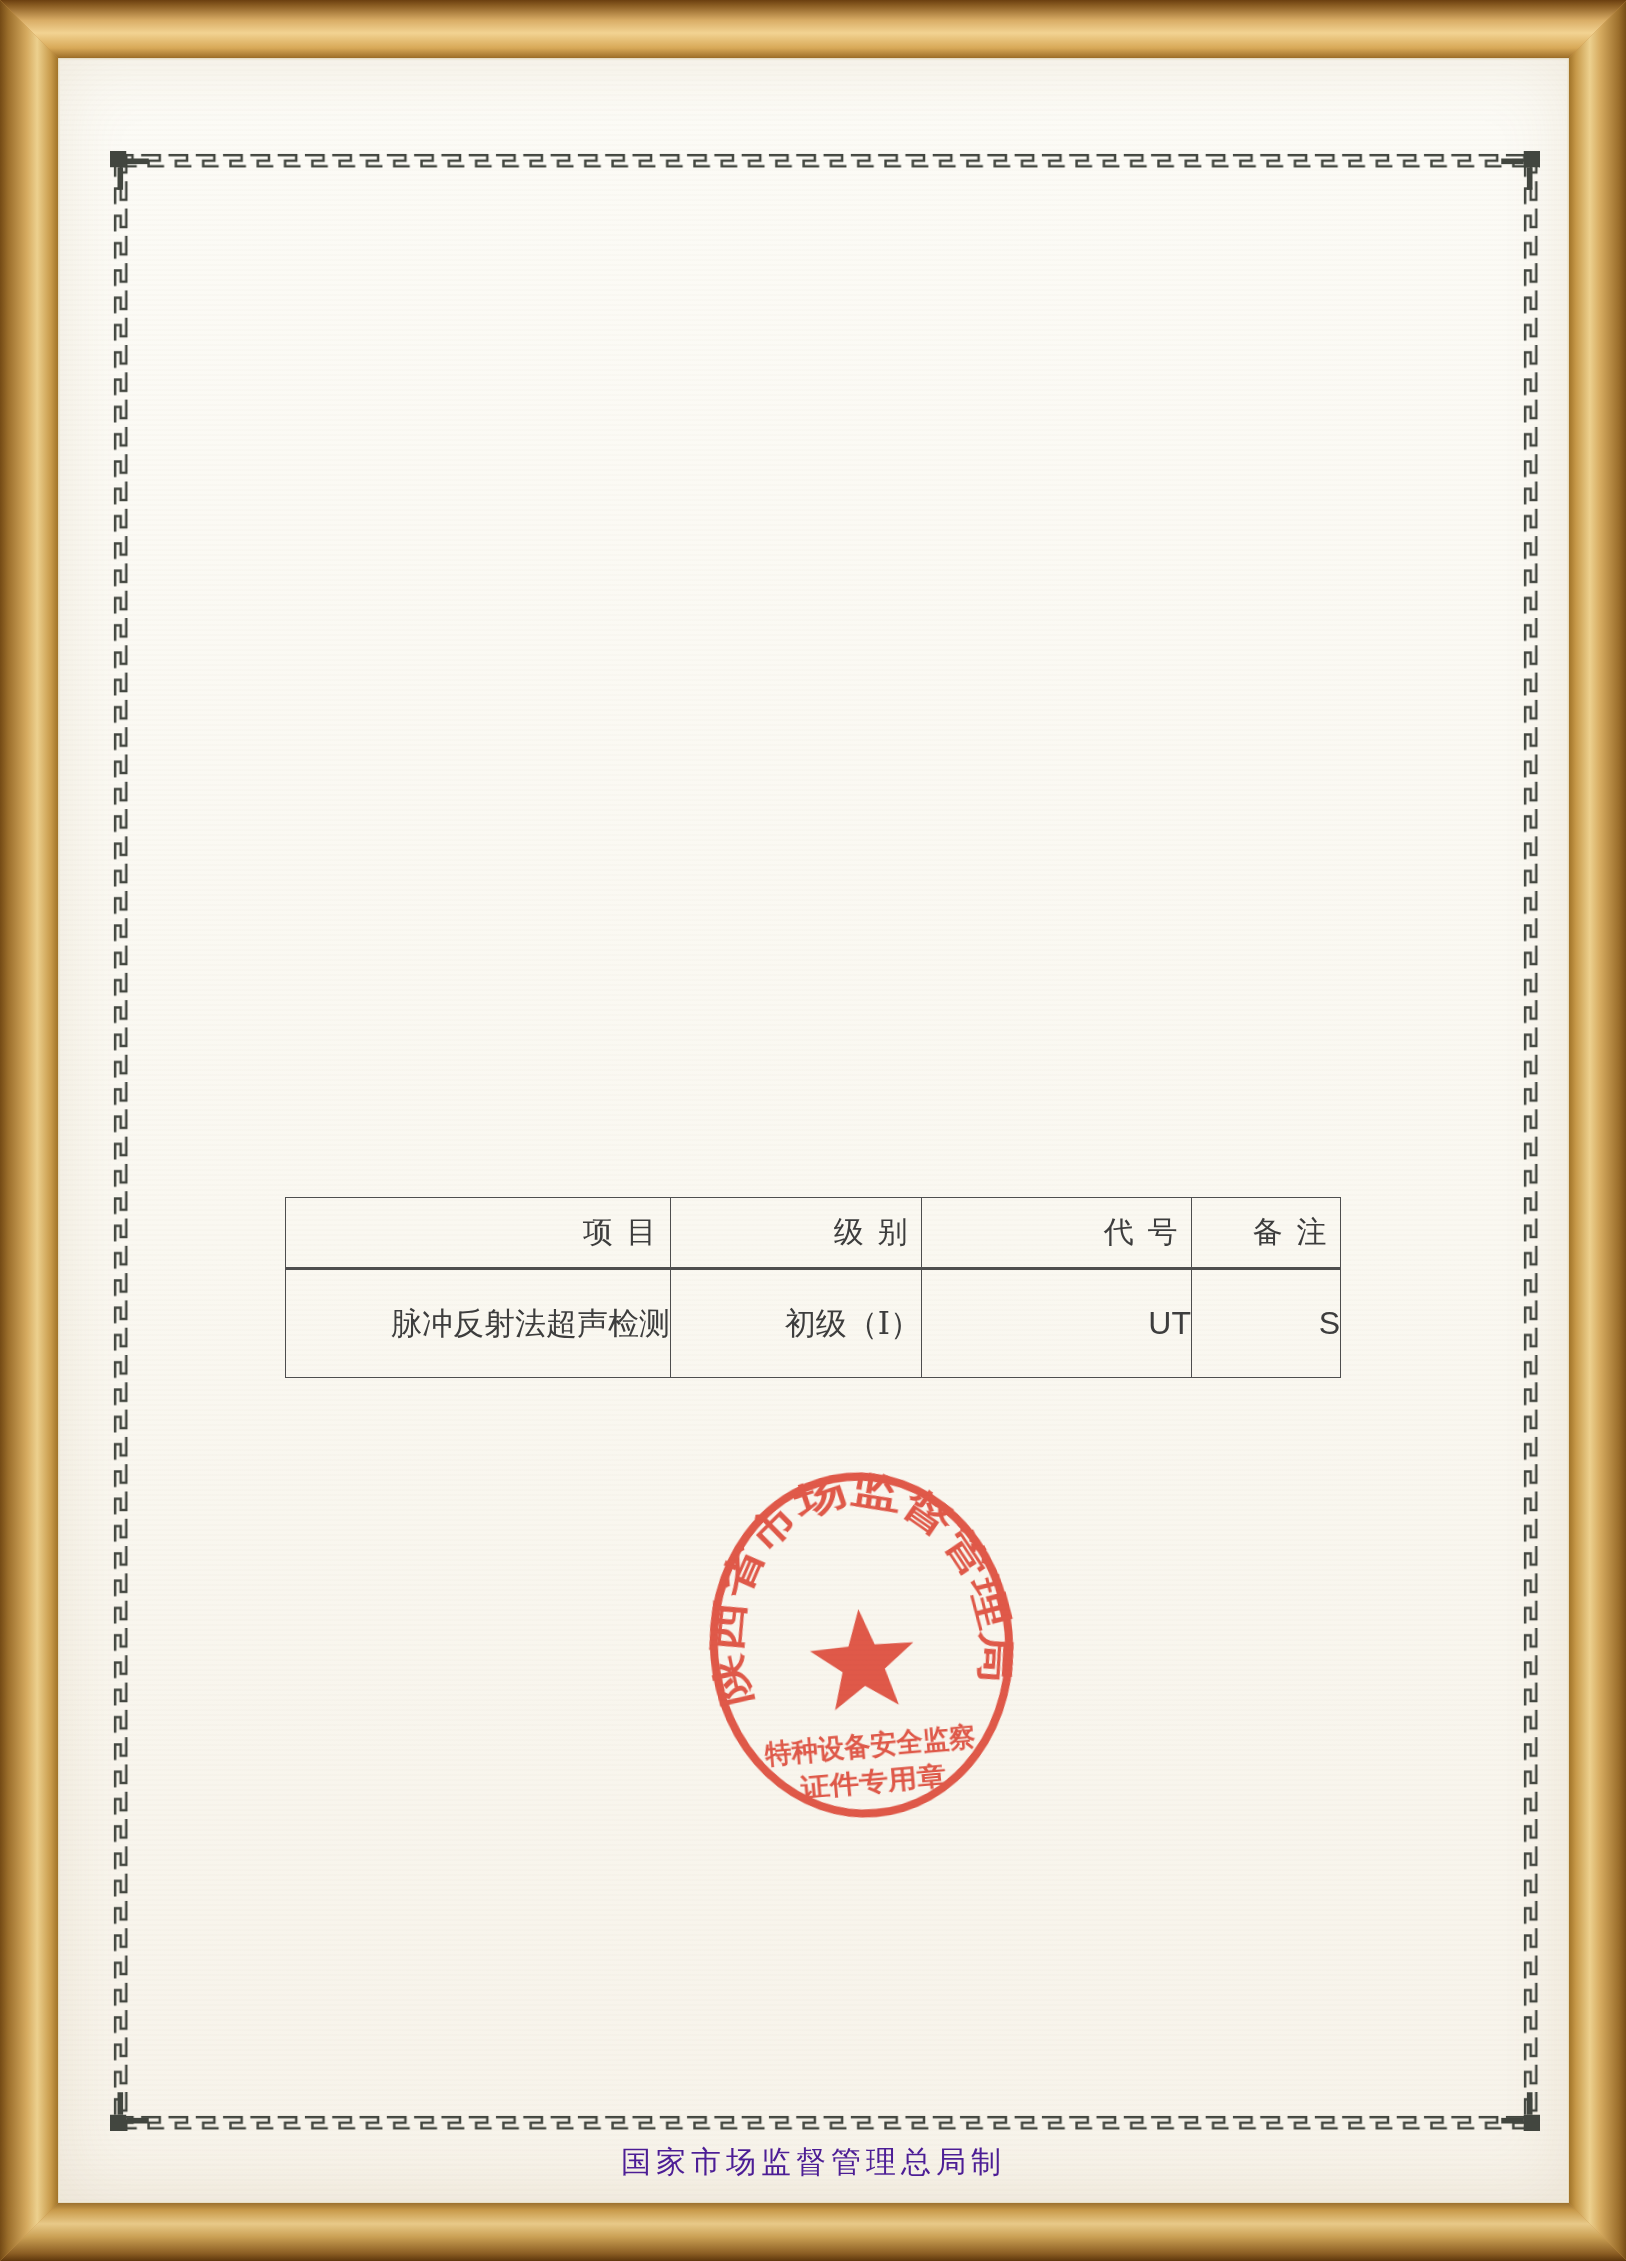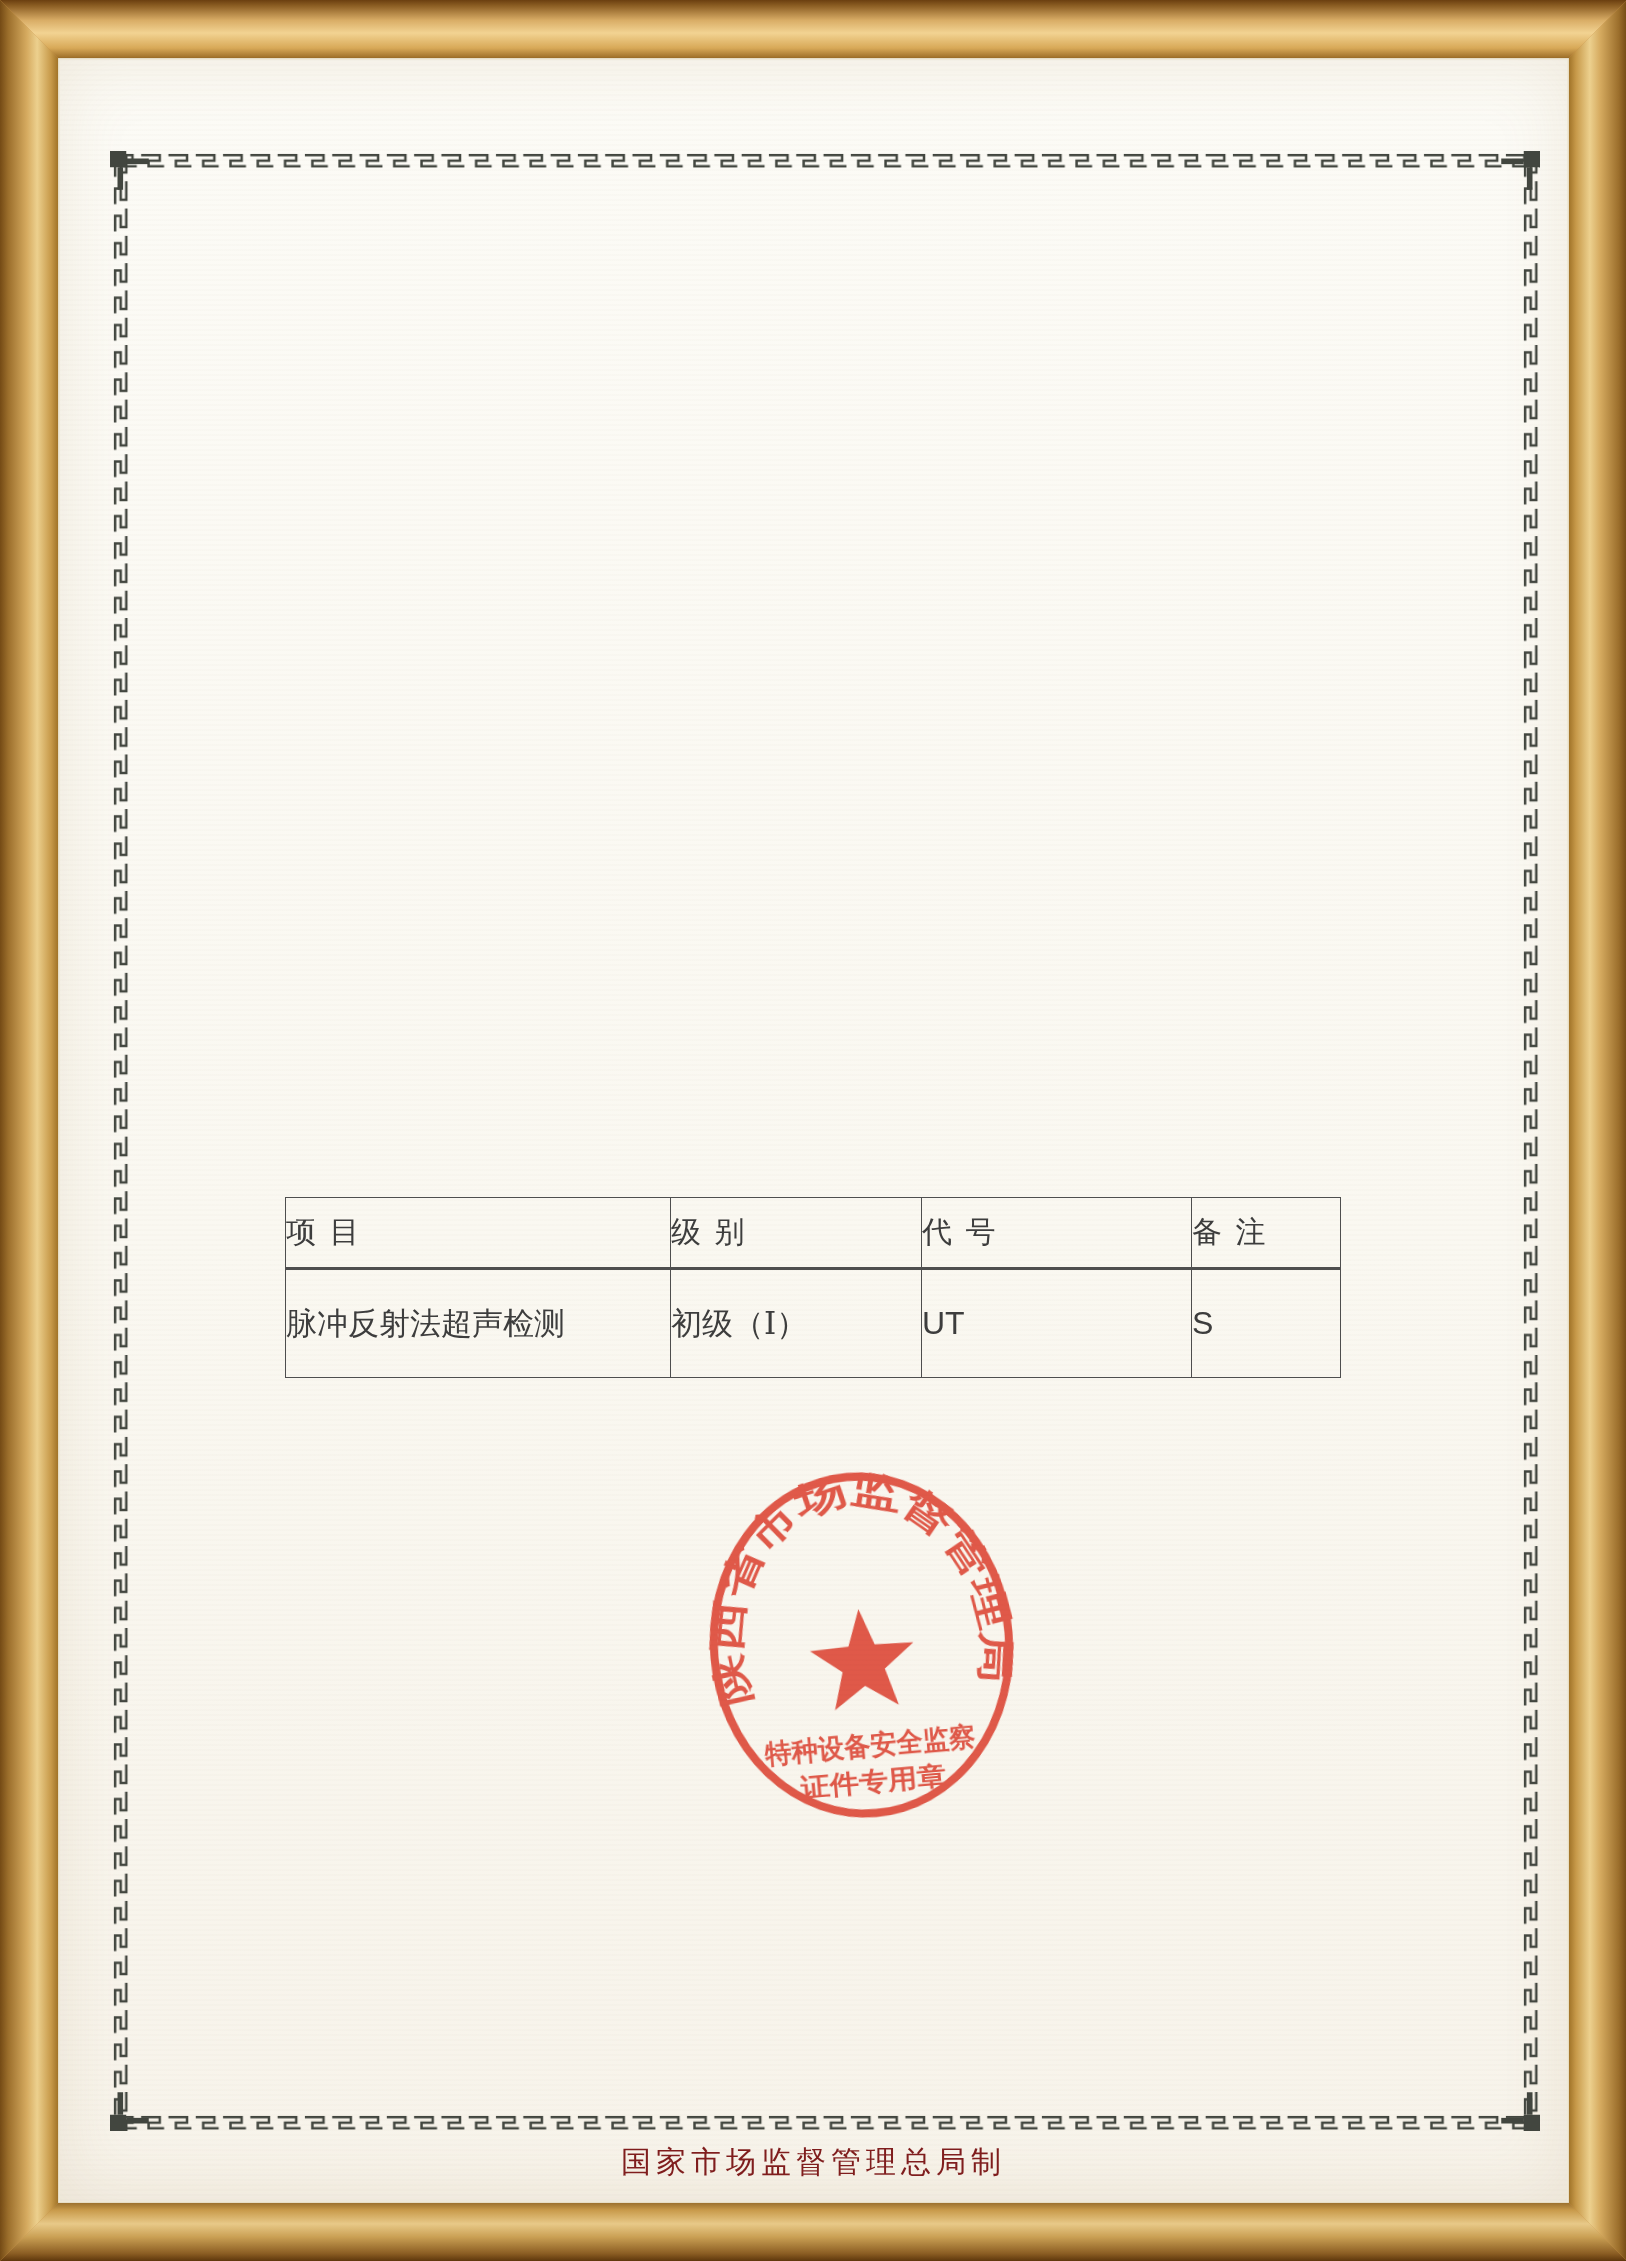--- a/index.html
+++ b/index.html
@@ -63,37 +63,37 @@
   .fl-authority .val{margin-left:32px;letter-spacing:1.9px;}
 
   .blur-char{display:inline-block;width:36px;height:35px;margin:0 5px;vertical-align:-3.7px;
     border-radius:5px;background:rgba(118,112,106,.55);filter:blur(6.2px);}
   .blur-strip{display:inline-block;width:372px;height:32px;margin-left:30px;vertical-align:-6.2px;
     border-radius:6.2px;opacity:.72;filter:blur(5.6px);
     background:repeating-linear-gradient(90deg,rgba(104,99,94,.52) 0 10px,rgba(188,182,174,.30) 10px 20.5px);}
 
   
   .qtable{position:absolute;left:285px;top:1197px;z-index:3;border-collapse:collapse;table-layout:fixed;width:1055px;color:#3d3d3d;}
-  .qtable th,.qtable td{border:1.9px solid #4e4e4e;text-align:left;vertical-align:middle;padding:0;}
+  .qtable th,.qtable td{border:1.9px solid #4e4e4e;text-align:right;vertical-align:middle;padding:0;}
   .qtable th{height:69px;font-size:30px;font-weight:normal;letter-spacing:13.6px;border-bottom-width:3.1px;}
   .qtable td{height:107px;font-size:31px;margin-top:16px;}
   .qtable td.code,.qtable td.remark{font-family:"Liberation Sans","DejaVu Sans",sans-serif;font-size:32px;font-weight:400;}
 
   
   .seal{position:absolute;left:694px;top:1459px;width:335px;height:372px;z-index:5;
         transform:rotate(-5deg);mix-blend-mode:multiply;opacity:.93;filter:blur(0.2px);}
   .seal text{font-family:"Liberation Serif","DejaVu Serif",serif;font-weight:bold;}
 
   .d-issue{position:absolute;left:919px;top:1903px;font-size:33px;color:#3a3a3a;white-space:pre;}
   .d-valid{position:absolute;left:768px;top:1996px;font-size:33px;color:#3a3a3a;white-space:pre;}
   .d-issue .lbl,.d-valid .lbl{letter-spacing:2.5px;}
   .d-issue .val,.d-valid .val{margin-left:25px;letter-spacing:1.2px;}
 
   .footer-line{position:absolute;left:0;width:100%;top:2142px;text-align:center;
-    font-size:30px;letter-spacing:5px;color:#7f1d1d;z-index:3;}
+    font-size:30px;letter-spacing:5px;color:#4c1d95;z-index:3;}
 </style>
 </head>
 <body>
 
 <div class="page">
 
   <div class="frame-side f-top"></div>
   <div class="frame-side f-bottom"></div>
   <div class="frame-side f-left"></div>
   <div class="frame-side f-right"></div>

